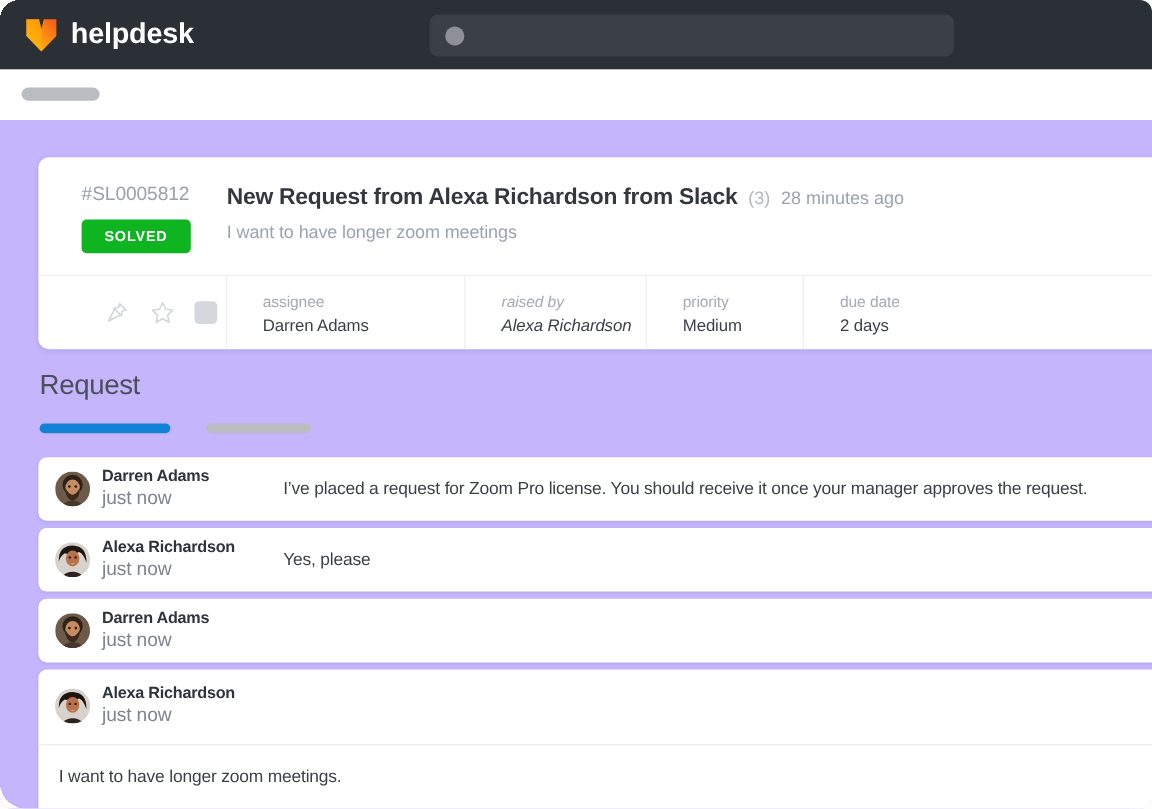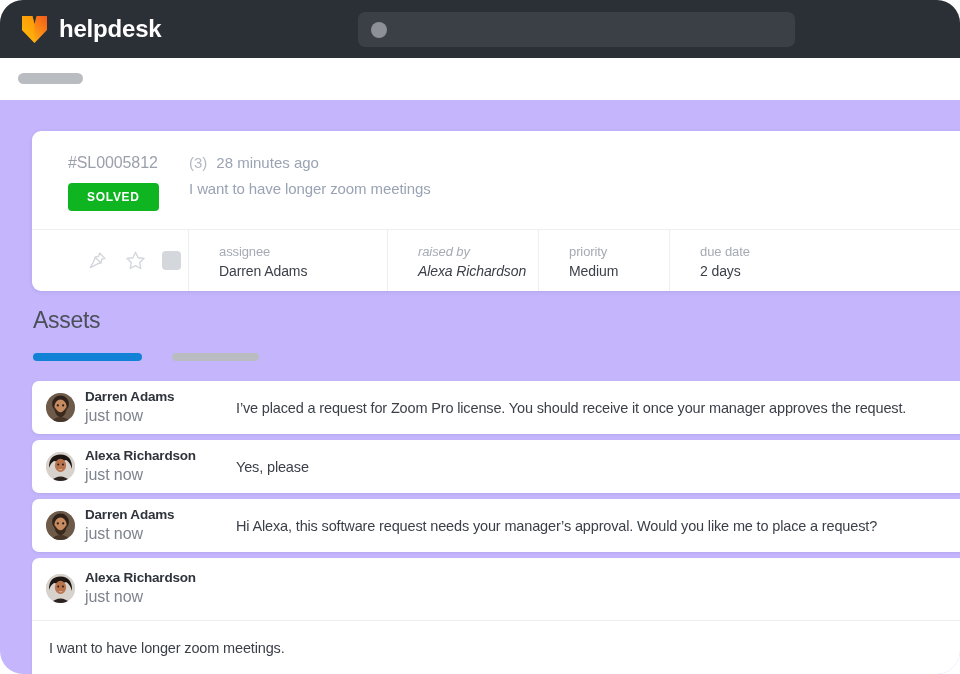--- a/index.html
+++ b/index.html
@@ -11,21 +11,21 @@
     background: #ffffff;
     font-family: "Liberation Sans", sans-serif;
     -webkit-font-smoothing: antialiased;
   }
 
   #app {
     position: relative;
     width: 960px;
     height: 674px;
     background: #ffffff;
-    border-radius: 23px;
+    border-radius: 10px;
     overflow: hidden;
   }
 
   
   .topbar {
     position: absolute;
     top: 0; left: 0;
     width: 960px;
     height: 58px;
     background: #2b2f36;
@@ -411,20 +411,21 @@
   <div class="body-area">
 
     <div class="ticket-card">
       <div class="ticket-top">
         <div class="ticket-idcol">
           <div class="ticket-id">#SL0005812</div>
           <div class="status-badge">SOLVED</div>
         </div>
         <div class="ticket-titlecol">
           <div class="ticket-title-line">
+            <span class="ticket-title">New Request from Alexa Richardson from Slack</span>
             <span class="ticket-count">(3)</span>
             <span class="ticket-time">28 minutes ago</span>
           </div>
           <div class="ticket-sub">I want to have longer zoom meetings</div>
         </div>
       </div>
 
       <div class="meta-row">
         <div class="meta-actions">
           <span class="icon-btn">
@@ -453,21 +454,21 @@
           <div class="meta-label">priority</div>
           <div class="meta-value">Medium</div>
         </div>
         <div class="meta-cell c-due">
           <div class="meta-label">due date</div>
           <div class="meta-value">2 days</div>
         </div>
       </div>
     </div>
 
-    <div class="updates-heading">Assets</div>
+    <div class="updates-heading">Request</div>
 
     <div class="tabs">
       <div class="tab-pill active"></div>
       <div class="tab-pill inactive"></div>
     </div>
 
     <div class="msg-list">
 
       <div class="msg-card">
         <div class="msg-who">
@@ -522,21 +523,20 @@
               <circle cx="11.8" cy="12.4" r="1.1" fill="#241a12"></circle>
               <circle cx="17.2" cy="12.4" r="1.1" fill="#241a12"></circle>
               <path d="M4 29 Q14.5 19 25 29 Z" fill="#49362a"></path>
             </svg>
           </span>
           <span>
             <span class="msg-name" style="display:block">Darren Adams</span>
             <span class="msg-time" style="display:block">just now</span>
           </span>
         </div>
-        <div class="msg-text">Hi Alexa, this software request needs your manager’s approval. Would you like me to place a request?</div>
       </div>
 
       <div class="msg-card stacked">
         <div class="stacked-who">
           <span class="avatar">
             <svg viewBox="0 0 29 29" aria-hidden="true">
               <rect width="29" height="29" fill="#d8d2cc"></rect>
               <path d="M3 16 Q2.5 3 14.5 2.6 Q26.5 3 26 17 Q24 10 20 8 Q14 11 8 9 Q4.5 11 3 16 Z" fill="#1d1512"></path>
               <ellipse cx="14.5" cy="13.4" rx="5.6" ry="6.6" fill="#b8734c"></ellipse>
               <circle cx="12.2" cy="12.6" r="1" fill="#2a1a12"></circle>

